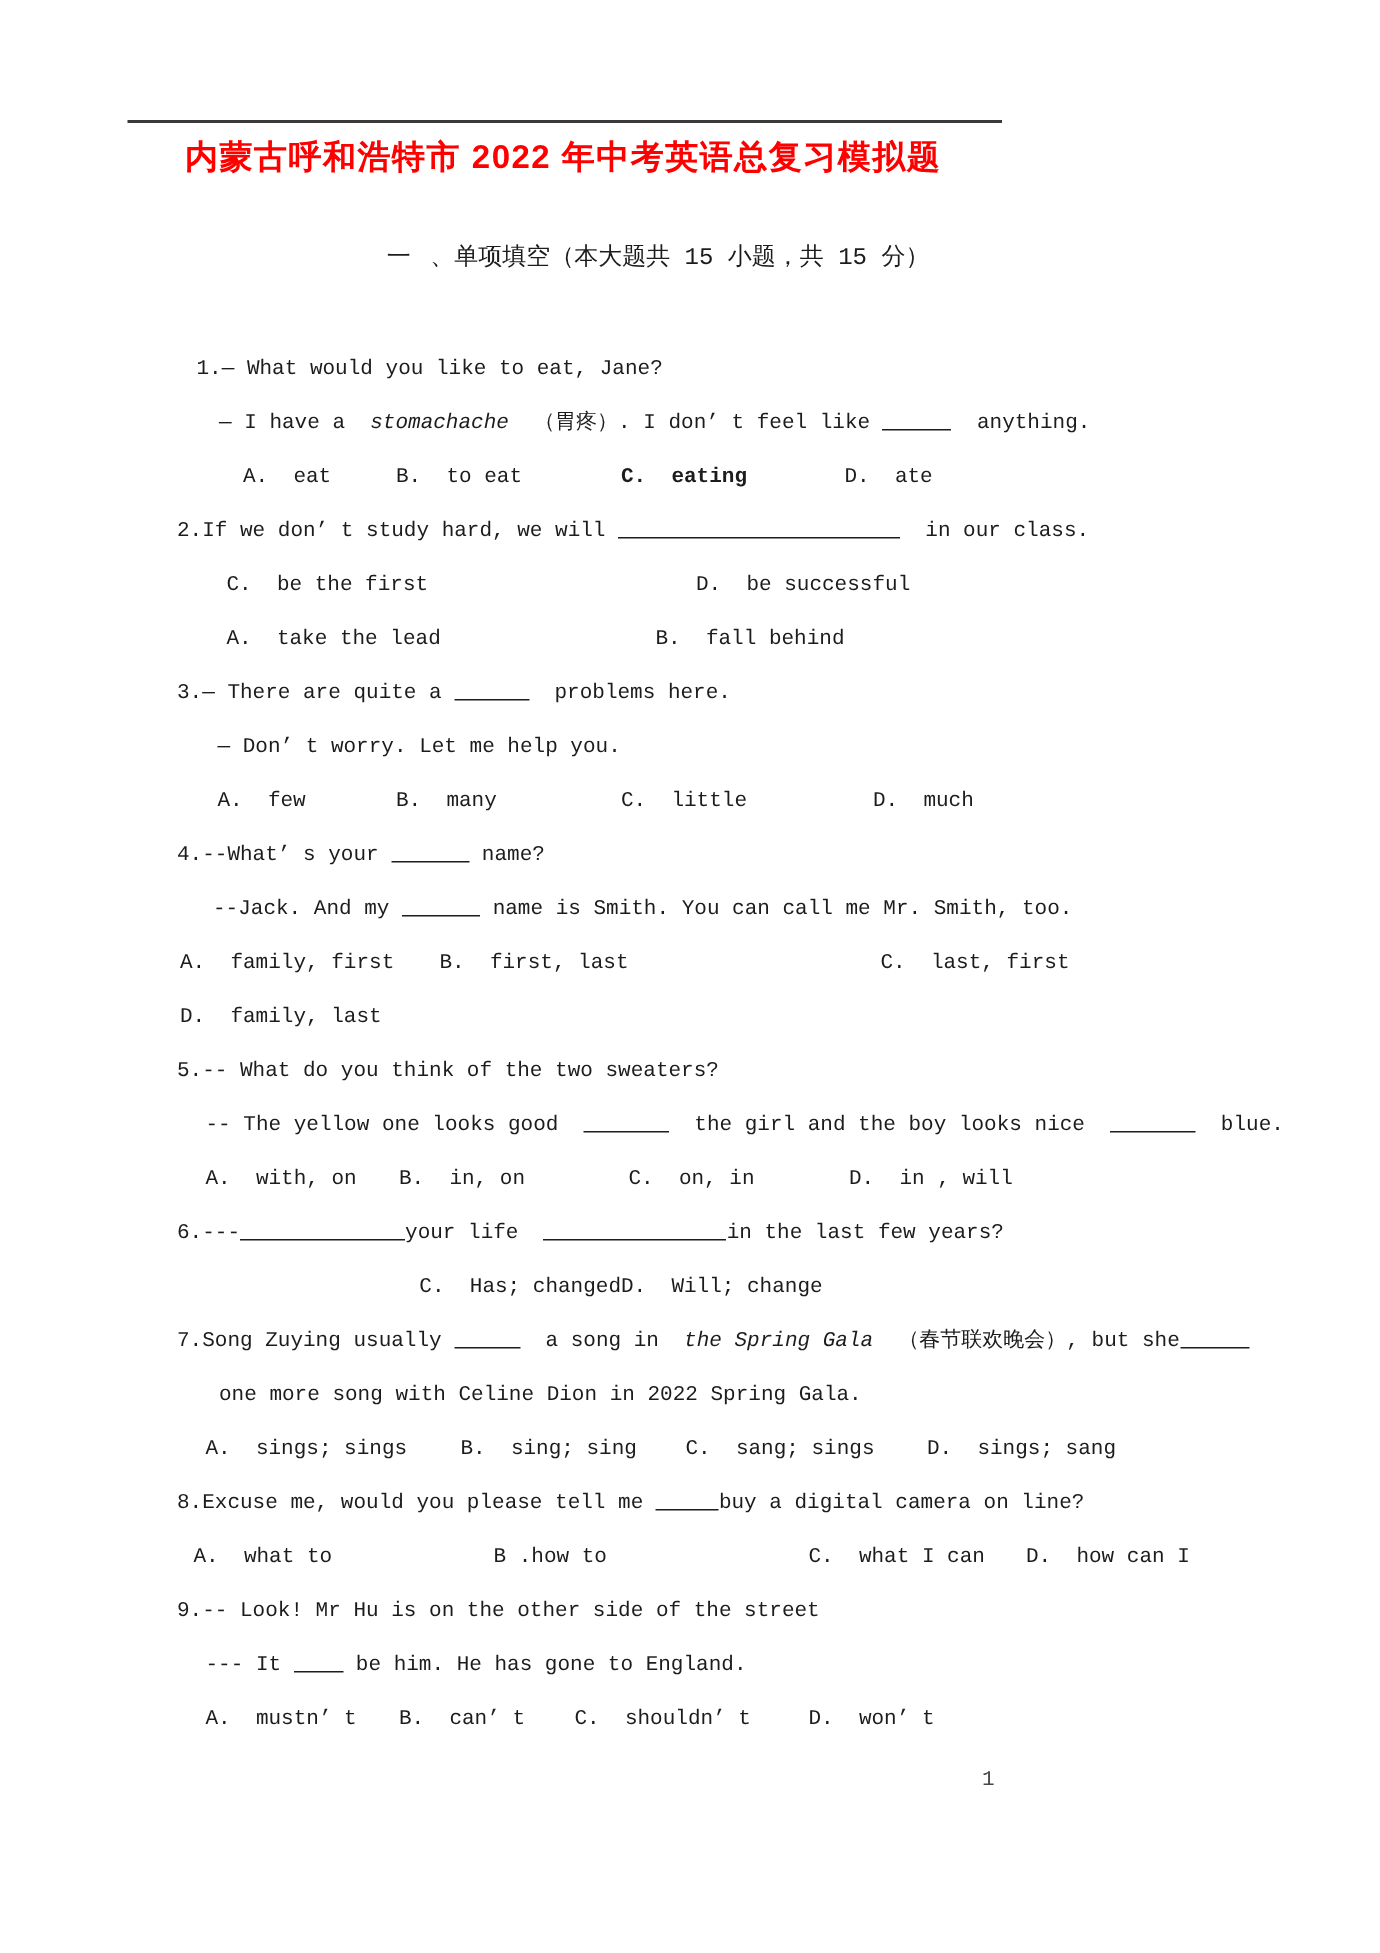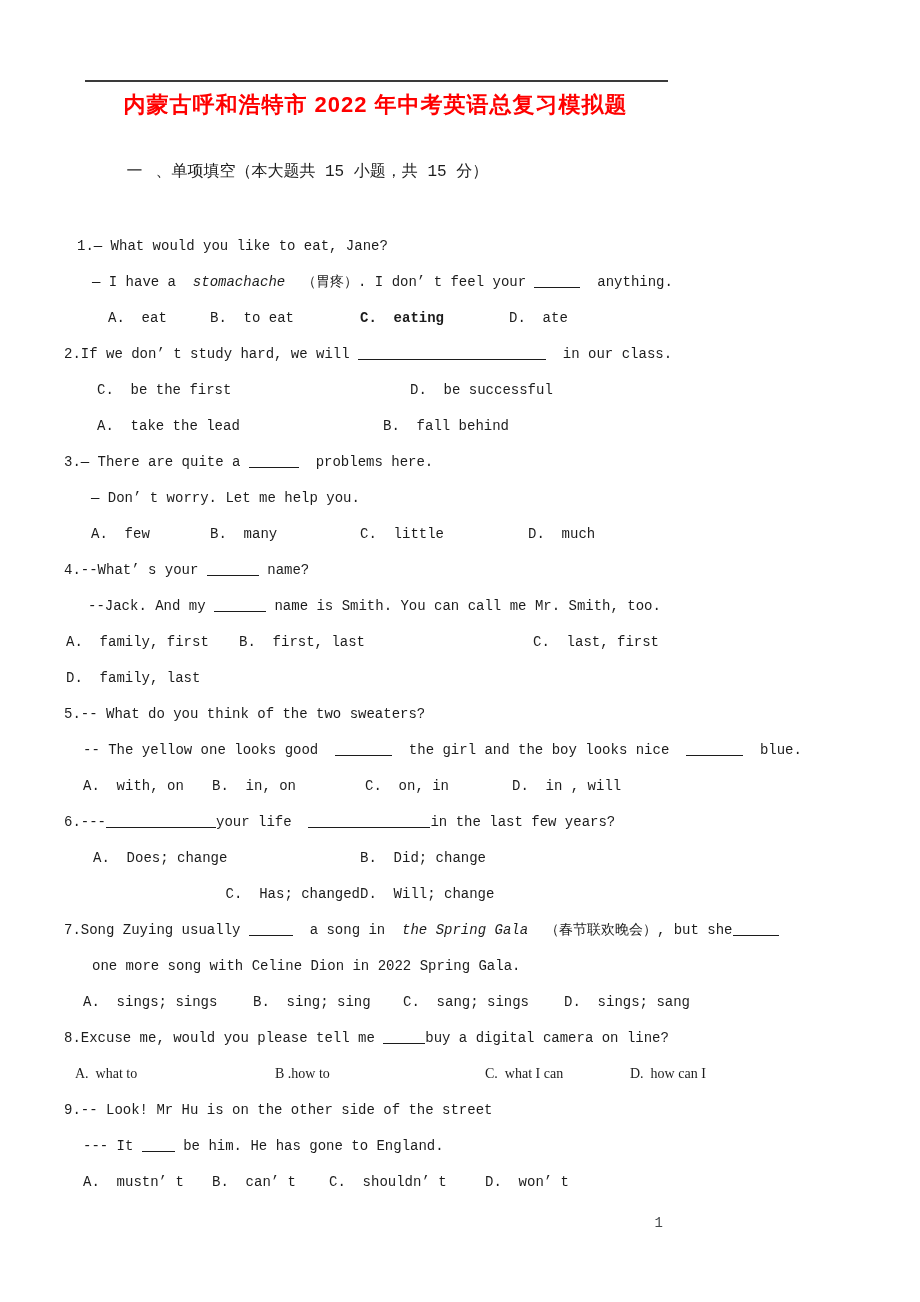--- a/index.html
+++ b/index.html
@@ -12,23 +12,24 @@
   .top-rule{height:0;border-top:2px solid #3a3a3a;margin:0 83px 0 85px;}
   .doc-title{
     text-align:center;margin-top:8px;line-height:30px;
     font-family:"Liberation Sans","DejaVu Sans",sans-serif;
     font-weight:bold;font-size:22px;color:#ff0000;letter-spacing:1px;
     white-space:pre;
   }
   .section-line{
     margin-top:13px;line-height:26px;font-size:16px;padding-left:88px;white-space:pre;
     font-family:"Liberation Mono","DejaVu Sans Mono",monospace;
+    text-align:center;
   }
   .section-marker{display:inline-block;margin-right:13px;}
-  .questions{margin-top:17px;padding-left:64px;font-size:14px;}
+  .questions{margin-top:17px;padding-left:118px;font-size:14px;}
   .qline,.opt-row{height:36px;line-height:36px;white-space:pre;}
   .blank{
     display:inline-block;height:14px;border-bottom:1px solid #1c1c1c;
     vertical-align:-2px;
   }
   .italic{font-style:italic;}
   .opt{display:inline-block;white-space:pre;vertical-align:top;}
   
   .question[data-qid="1"] .stem{padding-left:13px;}
   .question[data-qid="1"] .cont{padding-left:28px;}
@@ -37,41 +38,41 @@
   .question[data-qid="3"] .cont{padding-left:27px;}
   .question[data-qid="3"] .opt-row{padding-left:27px;}
   .question[data-qid="4"] .cont{padding-left:24px;}
   .question[data-qid="4"] .opt-row{padding-left:2px;}
   .question[data-qid="5"] .cont{padding-left:19px;text-align:center;}
   .question[data-qid="5"] .opt-row{padding-left:19px;}
   .question[data-qid="6"] .cont{padding-left:27px;}
   .question[data-qid="6"] .opt-row{padding-left:29px;}
   .question[data-qid="7"] .cont{padding-left:28px;}
   .question[data-qid="7"] .opt-row{padding-left:19px;}
-  .question[data-qid="8"] .opt-row{padding-left:11px;font-family:Liberation Serif, serif;}
+  .question[data-qid="8"] .opt-row{padding-left:11px;}
   .question[data-qid="9"] .cont{padding-left:19px;}
   .question[data-qid="9"] .opt-row{padding-left:19px;}
   .footer{
     margin-top:13px;text-align:right;padding-right:88px;
     font-size:14px;line-height:20px;color:#44484a;
   }
 </style>
 </head>
 <body>
 
 <div class="page">
   <div class="top-rule"></div>
   <div class="doc-title" style="color: rgb(255, 0, 0);">内蒙古呼和浩特市 2022 年中考英语总复习模拟题</div>
   <div class="section-line">
     <span class="section-marker">一</span><span>、单项填空（本大题共 15 小题，共 15 分）</span>
   </div>
   <div class="questions">
       <div class="question" data-qid="1">
         <div class="qline stem"><span class="txt">1.— What would you like to eat, Jane?</span></div>
-        <div class="qline cont"><span class="txt">— I have a  </span><span class="italic">stomachache</span><span class="txt">  （胃疼）. I don’ t feel your </span><span class="blank" style="width: 46px;"></span><span class="txt">  anything.</span></div>
+        <div class="qline cont"><span class="txt">— I have a  </span><span class="italic">stomachache</span><span class="txt">  （胃疼）. I don’ t feel like </span><span class="blank" style="width: 46px;"></span><span class="txt">  anything.</span></div>
         <div class="opt-row"><span class="opt" style="width: 102px;">A.  eat</span><span class="opt" style="width: 150px;">B.  to eat</span><span class="opt" style="width: 149px; font-weight: bold;">C.  eating</span><span class="opt">D.  ate</span></div>
       </div>
       <div class="question" data-qid="2">
         <div class="qline stem"><span class="txt">2.If we don’ t study hard, we will </span><span class="blank" style="width: 188px;"></span><span class="txt">  in our class.</span></div>
         <div class="opt-row"><span class="opt" style="width: 313px;">C.  be the first</span><span class="opt">D.  be successful</span></div>
         <div class="opt-row"><span class="opt" style="width: 286px;">A.  take the lead</span><span class="opt">B.  fall behind</span></div>
       </div>
       <div class="question" data-qid="3">
         <div class="qline stem"><span class="txt">3.— There are quite a </span><span class="blank" style="width: 50px;"></span><span class="txt">  problems here.</span></div>
         <div class="qline cont"><span class="txt">— Don’ t worry. Let me help you.</span></div>
@@ -83,21 +84,20 @@
         <div class="opt-row"><span class="opt" style="width: 173px;">A.  family, first</span><span class="opt" style="width: 294px;">B.  first, last</span><span class="opt">C.  last, first</span></div>
         <div class="opt-row"><span class="opt">D.  family, last</span></div>
       </div>
       <div class="question" data-qid="5">
         <div class="qline stem"><span class="txt">5.-- What do you think of the two sweaters?</span></div>
         <div class="qline cont"><span class="txt">-- The yellow one looks good  </span><span class="blank" style="width: 57px;"></span><span class="txt">  the girl and the boy looks nice  </span><span class="blank" style="width: 57px;"></span><span class="txt">  blue.</span></div>
         <div class="opt-row"><span class="opt" style="width: 129px;">A.  with, on</span><span class="opt" style="width: 153px;">B.  in, on</span><span class="opt" style="width: 147px;">C.  on, in</span><span class="opt">D.  in , will</span></div>
       </div>
       <div class="question" data-qid="6">
         <div class="qline stem"><span class="txt">6.---</span><span class="blank" style="width: 110px;"></span><span class="txt">your life  </span><span class="blank" style="width: 122px;"></span><span class="txt">in the last few years?</span></div>
-        <div class="opt-row"><span class="opt" style="width: 267px;">A.  Does; change</span><span class="opt">B.  Did; change</span></div>
         <div class="opt-row"><span class="opt" style="width: 267px; text-align: right;">C.  Has; changed</span><span class="opt">D.  Will; change</span></div>
       </div>
       <div class="question" data-qid="7">
         <div class="qline stem"><span class="txt">7.Song Zuying usually </span><span class="blank" style="width: 44px;"></span><span class="txt">  a song in  </span><span class="italic">the Spring Gala</span><span class="txt">  （春节联欢晚会）, but she</span><span class="blank" style="width: 46px;"></span></div>
         <div class="qline cont"><span class="txt">one more song with Celine Dion in 2022 Spring Gala.</span></div>
         <div class="opt-row"><span class="opt" style="width: 170px;">A.  sings; sings</span><span class="opt" style="width: 150px;">B.  sing; sing</span><span class="opt" style="width: 161px;">C.  sang; sings</span><span class="opt">D.  sings; sang</span></div>
       </div>
       <div class="question" data-qid="8">
         <div class="qline stem"><span class="txt">8.Excuse me, would you please tell me </span><span class="blank" style="width: 42px;"></span><span class="txt">buy a digital camera on line?</span></div>
         <div class="opt-row"><span class="opt" style="width: 200px;">A.  what to</span><span class="opt" style="width: 210px;">B .how to</span><span class="opt" style="width: 145px;">C.  what I can</span><span class="opt">D.  how can I</span></div>

